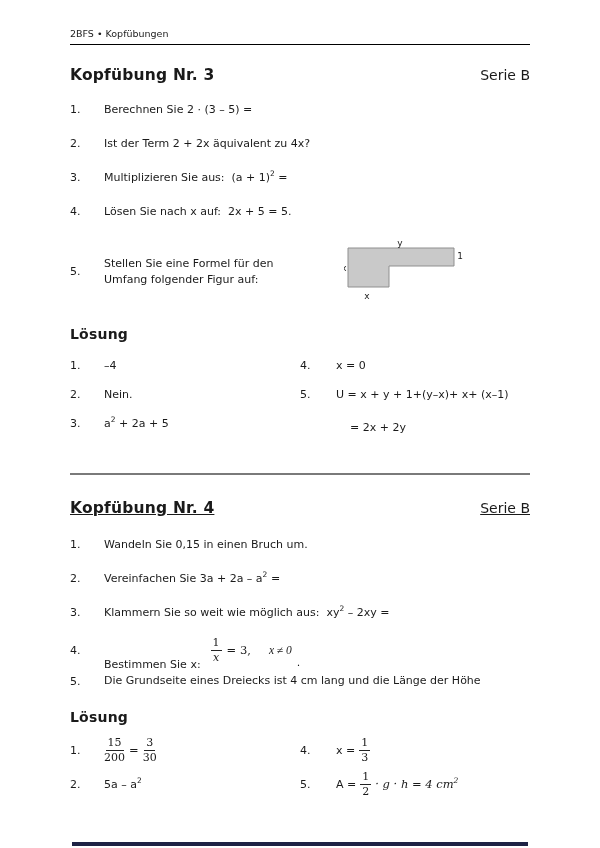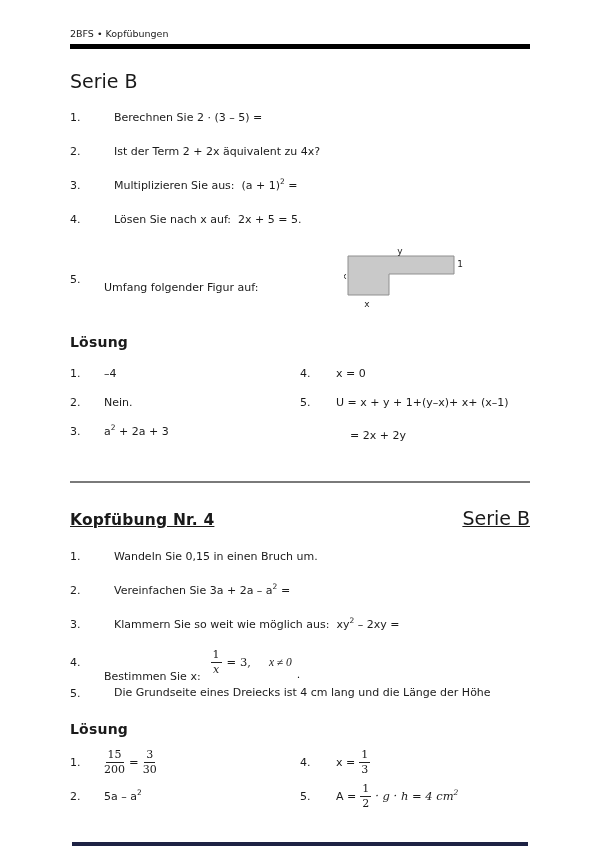--- a/index.html
+++ b/index.html
@@ -1,29 +1,29 @@
 <!DOCTYPE html>
 <html><head>
 <meta charset="utf-8">
 <style>
   html,body{margin:0;padding:0;background:#ffffff;}
   .page{position:relative;width:600px;height:848px;background:#fff;overflow:hidden;
         font-family:"DejaVu Sans","Liberation Sans",sans-serif;color:#1a1a1a;}
   .content{padding:28px 70px 0 70px;}
 
-  .pagehead{font-size:9.5px;color:#222;padding-bottom:5px;border-bottom:5px solid #000000;}
+  .pagehead{font-size:9.5px;color:#222;padding-bottom:5px;border-bottom:1px solid #000000;}
 
   .h1row{display:flex;justify-content:space-between;align-items:baseline;margin-top:21px;}
   .h1{font-size:15.5px;font-weight:bold;letter-spacing:.2px;}
-  .serie{font-size:19px;}
+  .serie{font-size:14px;}
 
   .qlist{margin-top:19px;}
   .qrow{display:flex;margin-bottom:21px;font-size:11px;line-height:13px;}
   .qnum{width:34px;flex:none;}
-  .qtext{flex:1;margin-left:10px;}
+  .qtext{flex:1;}
   .twoline{line-height:16px;}
 
   .q5row{display:flex;align-items:center;min-height:56px;margin-bottom:0;}
   .q5text{width:225px;line-height:16px;}
   .figwrap{margin-left:auto;margin-right:62px;}
 
   .solhead{font-size:14px;font-weight:bold;margin-top:22px;letter-spacing:.2px;}
   .solgrid{display:flex;margin-top:17px;font-size:11px;}
   .solcol-l{width:230px;flex:none;}
   .solcol-r{flex:1;}
@@ -60,20 +60,21 @@
 </style>
 </head>
 <body>
 
 <div class="page">
   <div class="content">
 
     <div class="pagehead">2BFS • Kopfübungen</div>
 
     <div class="h1row">
+      <div class="h1">Kopfübung Nr. 3</div>
       <div class="serie">Serie B</div>
     </div>
 
     <div class="qlist">
       <div class="qrow">
         <span class="qnum">1.</span>
         <span class="qtext">Berechnen Sie 2 · (3 – 5) =</span>
       </div>
       <div class="qrow">
         <span class="qnum">2.</span>
@@ -83,21 +84,21 @@
         <span class="qnum">3.</span>
         <span class="qtext"><span>Multiplizieren Sie aus:&nbsp; (a + 1)</span><sup class="sp">2</sup><span> =</span></span>
       </div>
       <div class="qrow">
         <span class="qnum">4.</span>
         <span class="qtext">Lösen Sie nach x auf:&nbsp; 2x + 5 = 5.</span>
       </div>
       <div class="qrow q5row">
         <span class="qnum">5.</span>
         <span class="q5text">
-          <br>
+          <span>Stellen Sie eine Formel für den</span><br>
           <span>Umfang folgender Figur auf:</span>
         </span>
         <span class="figwrap">
           <svg class="figsvg" width="124" height="62" viewBox="0 0 124 62">
             <path d="M4,9 H110 V27 H45 V48 H4 Z" fill="#c9c9c9" stroke="#8f8f8f" stroke-width="1"></path>
             <text x="56" y="7" text-anchor="middle">y</text>
             <text x="0" y="32" text-anchor="middle">x</text>
             <text x="116" y="20" text-anchor="middle">1</text>
             <text x="23" y="60" text-anchor="middle">x</text>
           </svg>
@@ -112,21 +113,21 @@
         <div class="solrow">
           <span class="snum">1.</span>
           <span>–4</span>
         </div>
         <div class="solrow">
           <span class="snum">2.</span>
           <span>Nein.</span>
         </div>
         <div class="solrow">
           <span class="snum">3.</span>
-          <span><span>a</span><sup class="sp">2</sup><span> + 2a + 3</span></span>
+          <span><span>a</span><sup class="sp">2</sup><span> + 2a + 5</span></span>
         </div>
       </div>
       <div class="solcol-r">
         <div class="solrow">
           <span class="snum-r">4.</span>
           <span>x = 0</span>
         </div>
         <div class="solrow">
           <span class="snum-r">5.</span>
           <span>

